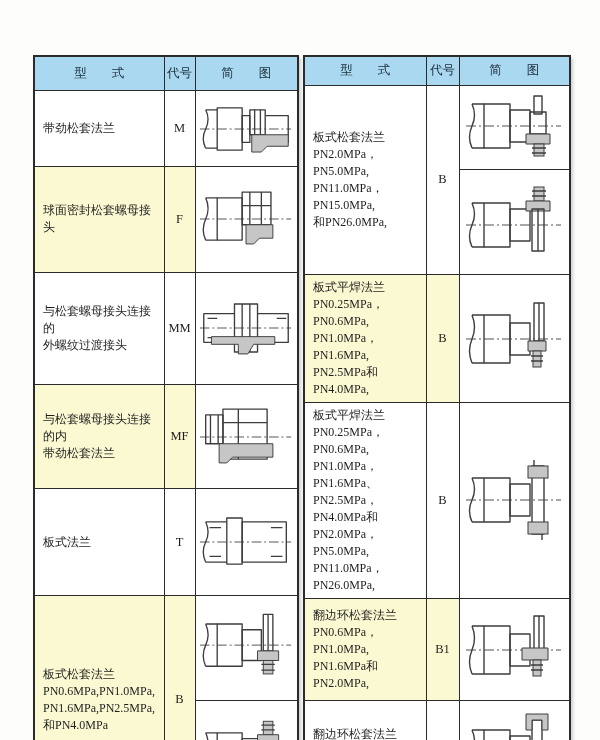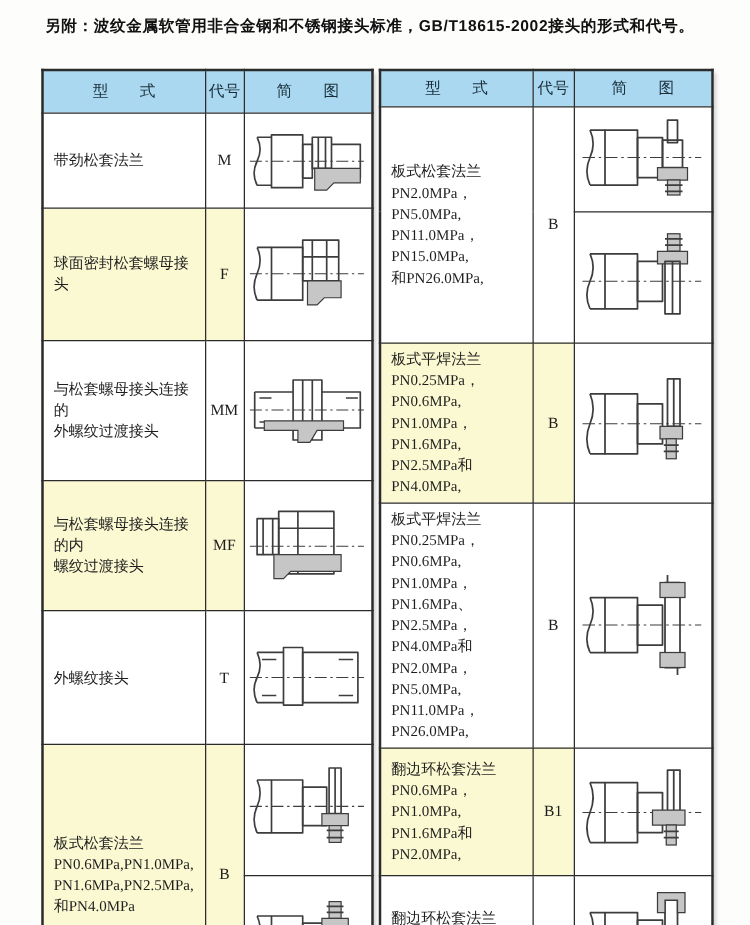--- a/index.html
+++ b/index.html
@@ -23,21 +23,20 @@
   svg{display:block;margin:0 auto;}
   .ln{fill:none;stroke:#3d3d3d;stroke-width:1.4;stroke-linejoin:round;}
   .cl{stroke:#3d3d3d;stroke-width:.9;stroke-dasharray:10 3 2 3;}
   .ht{fill:#c6c6c6;stroke:#3d3d3d;stroke-width:1;}
 </style>
 </head>
 <body>
 
 <div class="page">
 
-  <div class="title">另附：波纹金属软管用非合金钢和不锈钢接头标准，GB/T18615-2002接头的形式和代号。</div>
 
   <div class="tables">
 
     <table class="lt">
       <colgroup>
           <col style="width:130px">
           <col style="width:31px">
           <col style="width:103px">
         </colgroup>
       <tbody>
@@ -91,36 +90,36 @@
             <path class="ln" d="M46 12 V62 M54 12 V62"></path>
             <path class="ln" d="M62 22 H94 V52 H62"></path>
             <path class="ln" d="M10 27 h10 M82 27 h10 M10 47 h10"></path>
             <path class="ht" d="M14 46 H80 V54 H58 L52 64 H42 V54 H14 Z"></path>
           </svg>
         </td>
       </tr>
 
       <tr>
         <td class="type y" style="height:88px">与松套螺母接头连接的内
-螺纹过渡接头</td>
+带劲松套法兰</td>
         <td class="code y">MF</td>
         <td class="diag">
           <svg width="96" height="70" viewBox="0 0 100 70">
             <line class="cl" x1="2" y1="35" x2="97" y2="35"></line>
             <rect class="ln" x="8" y="12" width="18" height="30"></rect>
             <path class="ln" d="M13 12 V42 M21 12 V42"></path>
             <rect class="ln" x="26" y="6" width="46" height="52"></rect>
             <path class="ln" d="M42 6 V58 M26 20 H72"></path>
             <path class="ht" d="M22 42 H78 V56 H36 L30 62 H22 Z"></path>
           </svg>
         </td>
       </tr>
 
       <tr>
-        <td class="type" style="height:90px">外螺纹接头</td>
+        <td class="type" style="height:90px">板式法兰</td>
         <td class="code">T</td>
         <td class="diag">
           <svg width="96" height="70" viewBox="0 0 100 70">
             <line class="cl" x1="2" y1="35" x2="97" y2="35"></line>
             <path class="ln" d="M8 14 q5 11 0 21 q-5 10 0 21 M8 14 h22 M8 56 h22"></path>
             <rect class="ln" x="30" y="10" width="16" height="48"></rect>
             <rect class="ln" x="46" y="14" width="46" height="42"></rect>
             <path class="ln" d="M12 20 h12 M12 50 h12 M76 20 h12 M76 50 h12"></path>
           </svg>
         </td>

